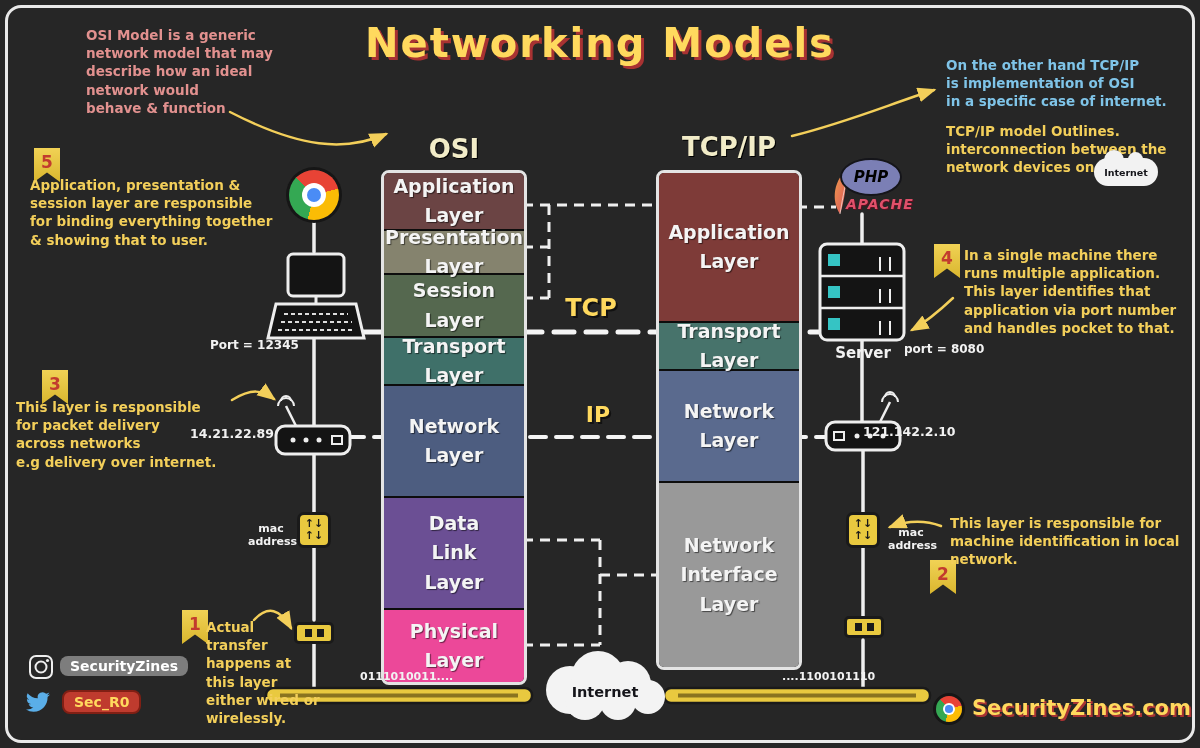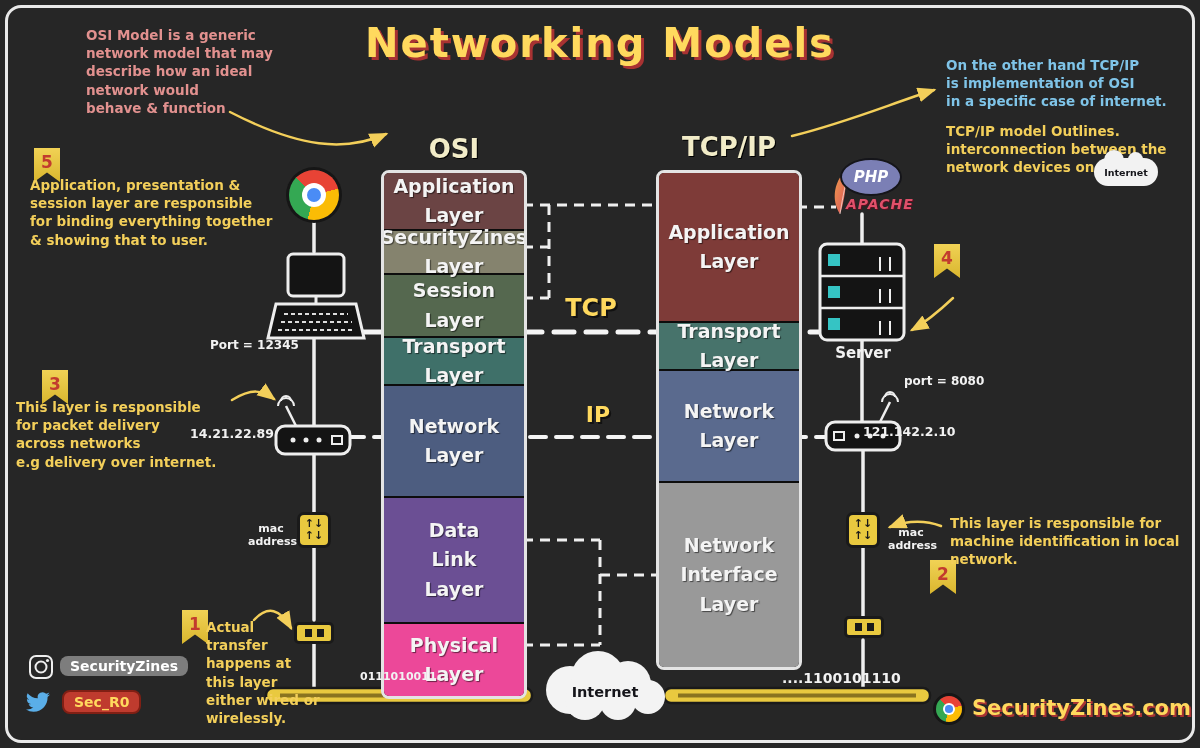--- a/index.html
+++ b/index.html
@@ -34,21 +34,21 @@
           display:flex;align-items:center;justify-content:center;text-align:center;color:#1a1a1a;
           font-size:11px;font-weight:800;line-height:1.1;white-space:pre-line;box-sizing:border-box;}
   .nic{width:40px;height:22px;background:#e9c93f;border:3px solid #1a1a1a;border-radius:5px;z-index:3;
        display:flex;gap:5px;align-items:center;justify-content:center;box-sizing:border-box;}
   .nic .slot{width:7px;height:8px;background:#1a1a1a;}
   .chrome{border-radius:50%;background:conic-gradient(from -45deg,#e84335 0 120deg,#fbbc05 0 240deg,#34a853 0 360deg);
           display:flex;align-items:center;justify-content:center;box-shadow:0 0 0 3px #161616;z-index:3;}
   .chrome .ring{width:48%;height:48%;background:#fff;border-radius:50%;display:flex;align-items:center;justify-content:center;}
   .chrome .dot{width:60%;height:60%;background:#4a8cf5;border-radius:50%;}
   .php{width:58px;height:34px;border-radius:50%;background:#7b7fb5;border:2px solid #15151a;z-index:3;
-       display:flex;align-items:center;justify-content:center;font-size:15px;font-weight:800;font-style:italic;color:#ffffff;}
+       display:flex;align-items:center;justify-content:center;font-size:15px;font-weight:800;font-style:italic;color:#000000;}
   .apache{font-size:14px;font-weight:800;font-style:italic;color:#e0506a;letter-spacing:1px;z-index:3;
           text-shadow:1px 1px 0 #5a1020;}
   .cloud-small{width:64px;height:28px;background:#f2f2f2;border-radius:16px;display:flex;align-items:center;
                justify-content:center;font-size:9.5px;color:#15151a;font-weight:700;z-index:3;}
   .cloud-small::before{content:"";position:absolute;top:-8px;left:10px;width:20px;height:20px;background:#f2f2f2;border-radius:50%;}
   .cloud-small::after{content:"";position:absolute;top:-6px;left:34px;width:15px;height:15px;background:#f2f2f2;border-radius:50%;}
   .cloud-text{color:#15151a;font-size:14.5px;font-weight:800;text-align:center;z-index:3;}
   .chip{border-radius:8px;padding:2px 10px;font-size:14px;font-weight:700;z-index:3;}
   .chip.ig{background:#7d7d7d;color:#fff;}
   .chip.tw{background:#bf3b2e;color:#ffd95e;border:2px solid #801f14;}
@@ -200,26 +200,26 @@
   <div class="abs cloud-small" style="left:1094px;top:158px;">
     <span>Internet</span>
   </div>
 
   <div class="abs stack-header" style="left:381px;top:134px;">OSI</div>
   <div class="abs stack-header" style="left:656px;top:132px;">TCP/IP</div>
 
   <div class="abs stack" style="left:381px;top:170px;">
     <div class="layer o0" style="height:58px;">Application
 Layer</div>
-    <div class="layer o1" style="height:44px;">SecurityZines Layer</div>
+    <div class="layer o1" style="height:44px;">Presentation Layer</div>
     <div class="layer o2" style="height:63px;">Session Layer</div>
     <div class="layer o3" style="height:48px;">Transport Layer</div>
     <div class="layer o4" style="height:112px;">Network
 Layer</div>
-    <div class="layer o5" style="height:126px;">Data
+    <div class="layer o5" style="height:112px;">Data
 Link
 Layer</div>
     <div class="layer o6" style="height:72px;">Physical Layer</div>
   </div>
 
   <div class="abs stack" style="left:656px;top:170px;">
     <div class="layer t0" style="height:150px;">Application
 Layer</div>
     <div class="layer t1" style="height:48px;">Transport Layer</div>
     <div class="layer t2" style="height:112px;">Network
@@ -247,33 +247,33 @@
   </div>
   <div class="abs nic" style="left:294px;top:622px;">
     <span class="slot"></span>
       <span class="slot"></span>
   </div>
   <div class="abs small-label" style="left:360px;top:670px;font-size:11px;">0111010011....</div>
 
   <div class="abs php" style="left:840px;top:158px;">PHP</div>
   <div class="abs apache" style="left:846px;top:196px;">APACHE</div>
   <div class="abs small-label" style="left:828px;top:344px;width:70px;font-size:15px;font-weight:800;text-align:center;">Server</div>
-  <div class="abs small-label" style="left:904px;top:342px;margin-top:32px;">port = 8080</div>
+  <div class="abs small-label" style="left:904px;top:342px;">port = 8080</div>
   <div class="abs small-label" style="left:863px;top:424px;font-size:12.5px;">121.142.2.10</div>
   <div class="abs small-label" style="left:888px;top:526px;width:46px;font-size:11px;text-align:center;">mac
 address</div>
   <div class="abs switch" style="left:846px;top:512px;">
     <span>↑↓
 ↑↓</span>
   </div>
   <div class="abs nic" style="left:844px;top:616px;">
     <span class="slot"></span>
       <span class="slot"></span>
   </div>
-  <div class="abs small-label" style="left:782px;top:670px;font-size:14px;">....1100101110</div>
+  <div class="abs small-label" style="left:782px;top:670px;font-size:11px;">....1100101110</div>
 
   <div class="abs cloud-text" style="left:555px;top:684px;width:100px;">Internet</div>
 
   <div class="abs badge" style="left:34px;top:148px;">5</div>
   <div class="abs note-text" style="left:30px;top:176px;width:275px;">Application, presentation &amp;
 session layer are responsible
 for binding everything together
 &amp; showing that to user.</div>
 
   <div class="abs badge" style="left:42px;top:370px;">3</div>
@@ -284,20 +284,25 @@
 
   <div class="abs badge" style="left:182px;top:610px;">1</div>
   <div class="abs note-text" style="left:206px;top:618px;width:125px;">Actual
 transfer
 happens at
 this layer
 either wired or
 wirelessly.</div>
 
   <div class="abs badge" style="left:934px;top:244px;">4</div>
+  <div class="abs note-text" style="left:964px;top:246px;width:228px;">In a single machine there
+runs multiple application.
+This layer identifies that
+application via port number
+and handles pocket to that.</div>
 
   <div class="abs badge" style="left:930px;top:560px;">2</div>
   <div class="abs note-text" style="left:950px;top:514px;width:235px;">This layer is responsible for
 machine identification in local
 network.</div>
 
   <svg class="abs" style="left:28px;top:654px;z-index:3;" width="26" height="26" viewBox="0 0 26 26">
     <rect x="2" y="2" width="22" height="22" rx="6" fill="none" stroke="#eee" stroke-width="2"></rect>
     <circle cx="13" cy="13" r="5.5" fill="none" stroke="#eee" stroke-width="2"></circle>
     <circle cx="19.5" cy="6.5" r="1.6" fill="#eee"></circle>

